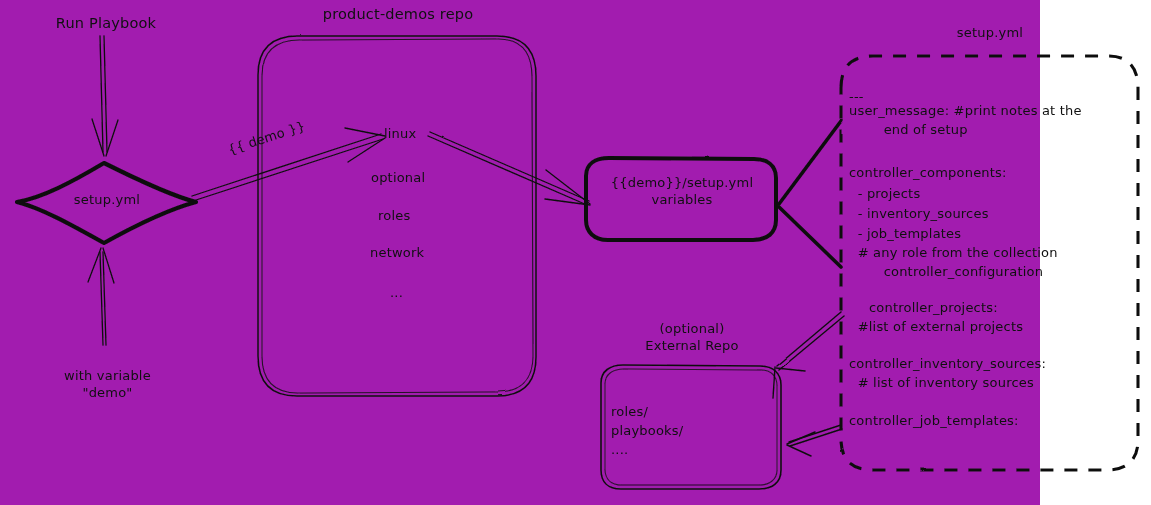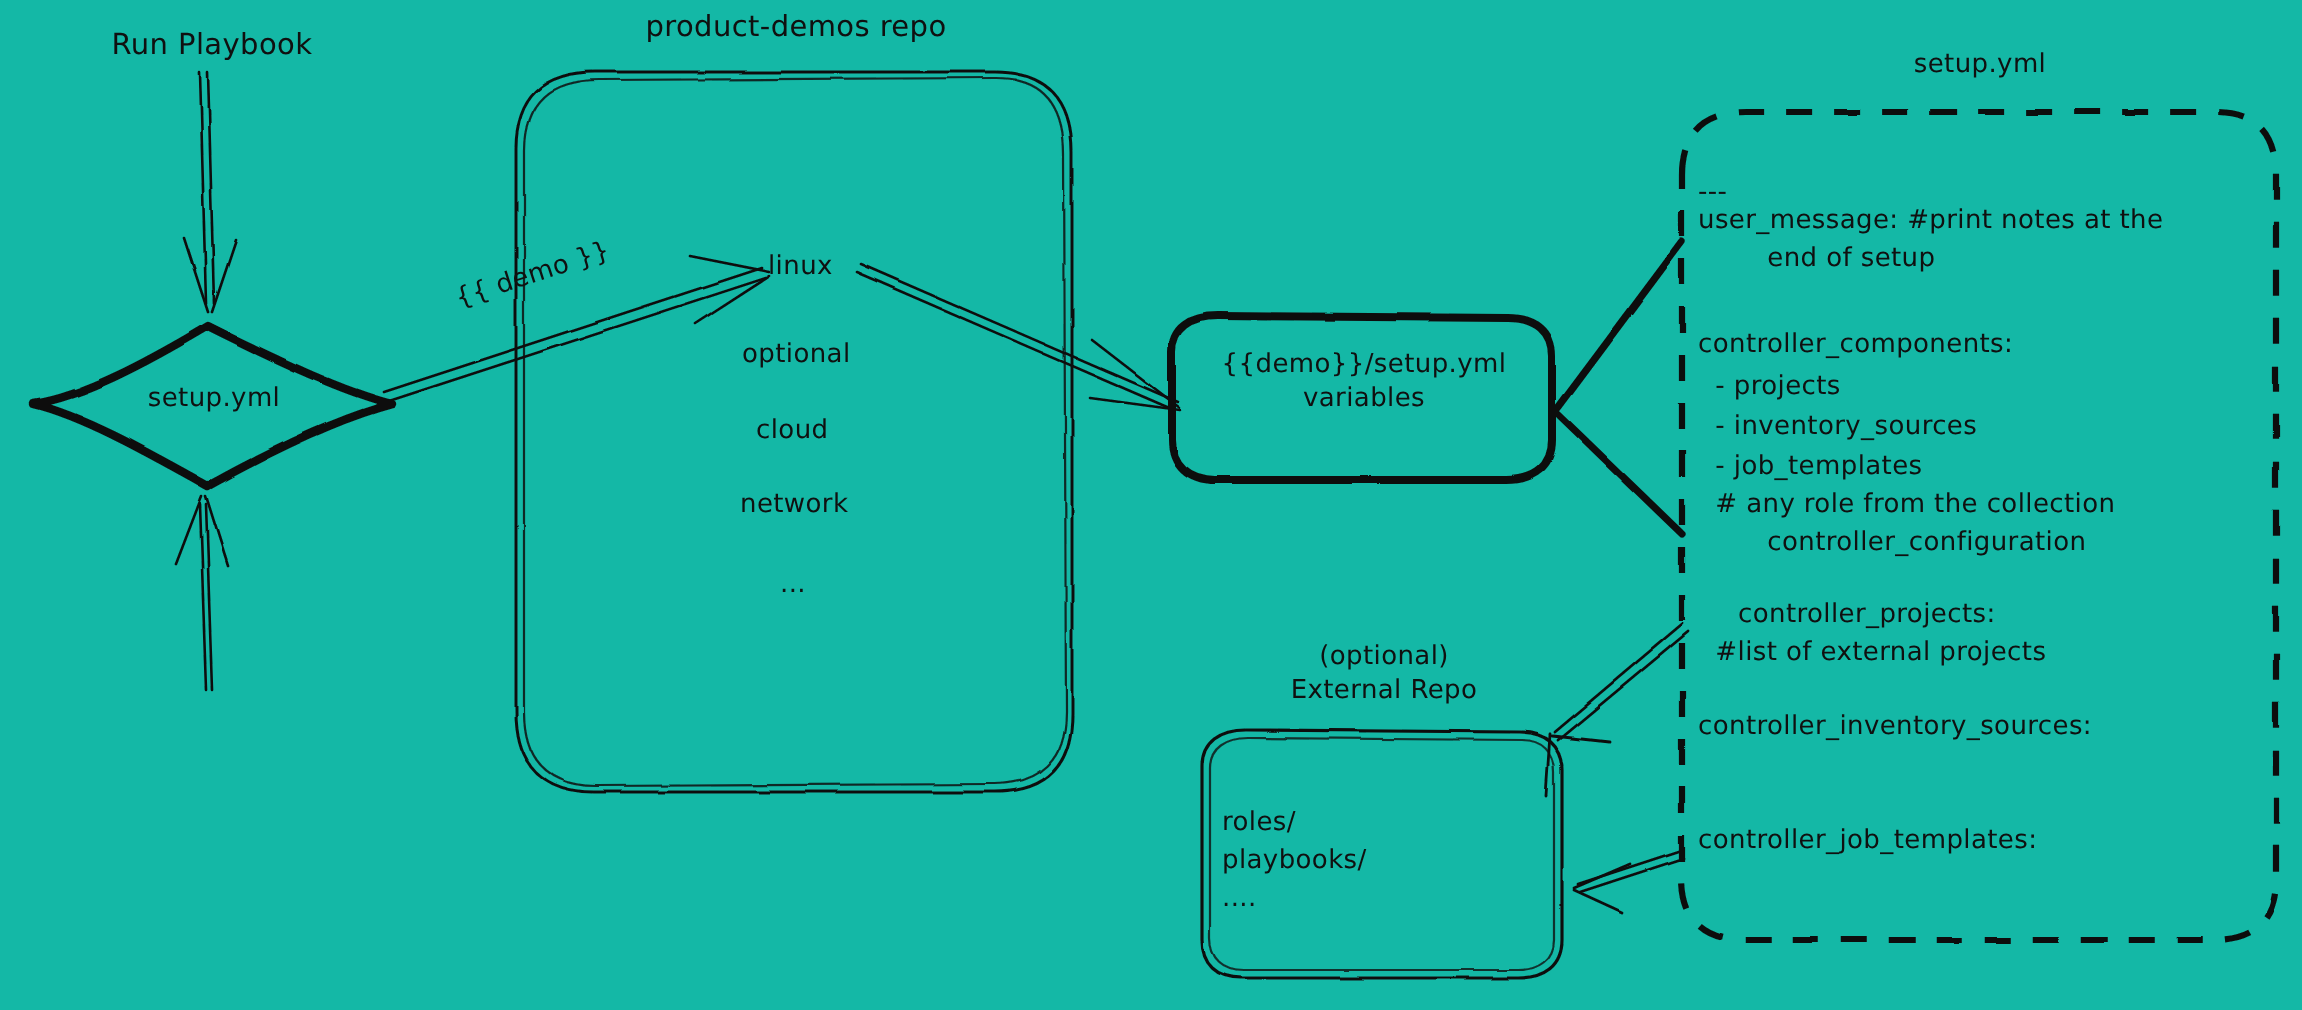--- a/index.html
+++ b/index.html
@@ -4,22 +4,22 @@
 <style>
   html,body{margin:0;padding:0;background:#ffffff;}
   body{
     width:1151px;height:505px;
     font-family:"DejaVu Sans", sans-serif;
     overflow:hidden;
     position:relative;
   }
   #canvas{
     position:relative;
-    width:1151px;height:505px;
-    background:#14b8a6;
+    width:1040px;height:505px;
+    background:#a21caf;
   }
   svg.layer{
     position:absolute;left:0;top:0;
     width:1151px;height:505px;
     overflow:visible;
   }
   .lbl{
     position:absolute;
     color:#101010;
     font-family:"DejaVu Sans", sans-serif;
@@ -130,28 +130,30 @@
         <path d="M 842,429 L 790,446"></path>
         <path d="M 815,432 L 787,444"></path>
         <path d="M 811,456 L 787,445"></path>
       </g>
 
     </g>
   </svg>
 
   <div class="lbl ctr s15 handtext" style="left:46px;top:14px;width:120px;">Run Playbook</div>
 
+  <div class="lbl ctr s14 handtext" style="left:35px;top:368px;width:145px;"><span style="white-space:pre-line;">with variable
+"demo"</span></div>
 
   <div class="lbl ctr s14 handtext" style="left:47px;top:192px;width:120px;">setup.yml</div>
 
   <div class="lbl ctr s15 handtext" style="left:313px;top:5px;width:170px;">product-demos repo</div>
 
   <div class="lbl s14 handtext" style="left:384px;top:126px;">linux</div>
   <div class="lbl s14 handtext" style="left:371px;top:170px;">optional</div>
-  <div class="lbl s14 handtext" style="left:378px;top:208px;">cloud</div>
+  <div class="lbl s14 handtext" style="left:378px;top:208px;">roles</div>
   <div class="lbl s14 handtext" style="left:370px;top:245px;">network</div>
   <div class="lbl s14 handtext" style="left:390px;top:285px;">...</div>
 
   <div class="lbl s13 handtext" style="left:226px;top:143px;transform:rotate(-18deg);transform-origin:left top;">{{ demo }}</div>
 
   <div class="lbl ctr s14 handtext" style="left:592px;top:175px;width:180px;white-space:pre-line;">{{demo}}/setup.yml
 variables</div>
 
   <div class="lbl ctr s14 handtext" style="left:612px;top:321px;width:160px;white-space:pre-line;">(optional)
 External Repo</div>
@@ -170,16 +172,17 @@
   <div class="lbl s14 handtext" style="left:849px;top:186px;">  - projects</div>
   <div class="lbl s14 handtext" style="left:849px;top:206px;">  - inventory_sources</div>
   <div class="lbl s14 handtext" style="left:849px;top:226px;">  - job_templates</div>
   <div class="lbl s14 handtext" style="left:849px;top:245px;">  # any role from the collection</div>
   <div class="lbl s14 handtext" style="left:849px;top:264px;">        controller_configuration</div>
 
   <div class="lbl s14 handtext" style="left:849px;top:300px;margin-left:20px;">controller_projects:</div>
   <div class="lbl s14 handtext" style="left:849px;top:319px;">  #list of external projects</div>
 
   <div class="lbl s14 handtext" style="left:849px;top:356px;">controller_inventory_sources:</div>
+  <div class="lbl s14 handtext" style="left:849px;top:375px;">  # list of inventory sources</div>
 
   <div class="lbl s14 handtext" style="left:849px;top:413px;">controller_job_templates:</div>
 
 </div>
 
 </body></html>

